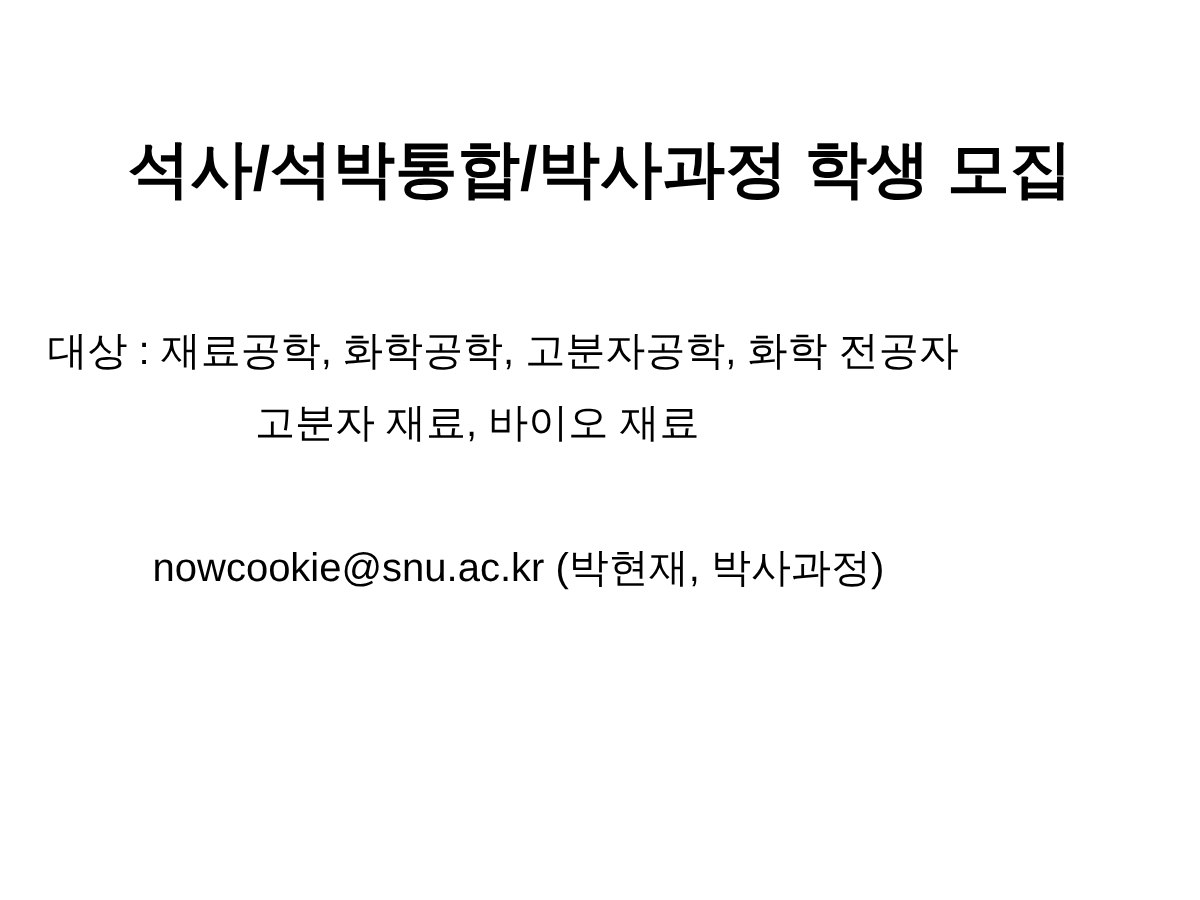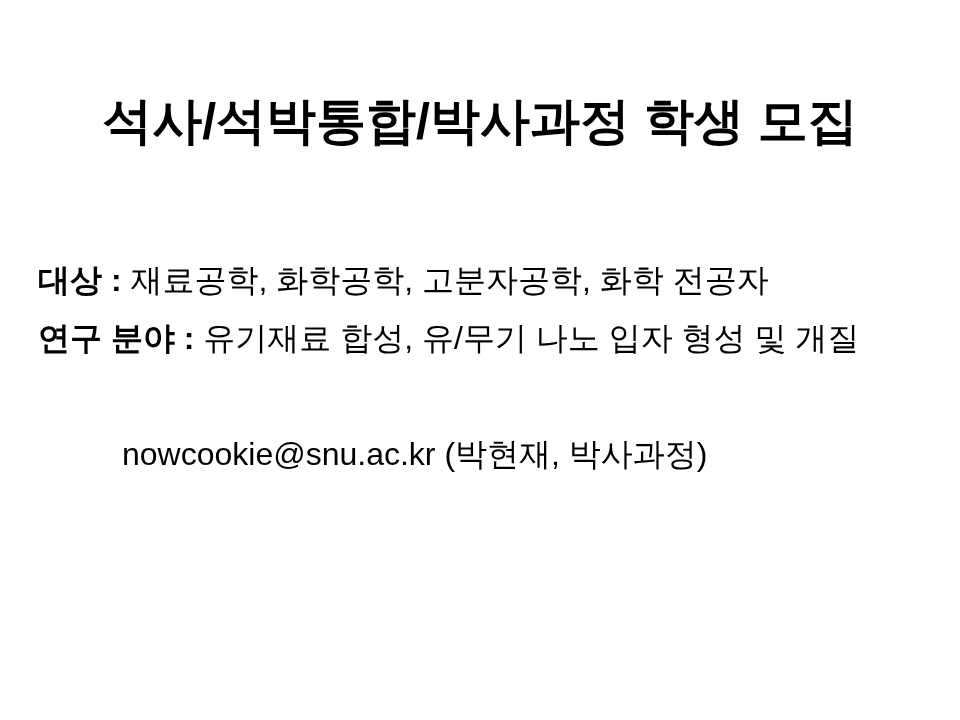--- a/index.html
+++ b/index.html
@@ -14,21 +14,21 @@
     position: relative;
     width: 960px;
     height: 720px;
     background: #ffffff;
     color: #000000;
     overflow: hidden;
   }
 
   .slide-title {
     position: absolute;
-    top: 94px;
+    top: 108px;
     left: 0;
     right: 0;
     text-align: center;
     font-size: 50px;
     line-height: 54px;
     font-weight: 700;
     letter-spacing: 0px;
     white-space: nowrap;
   }
 
@@ -41,21 +41,21 @@
   }
 
   .line {
     line-height: 58px;
     height: 58px;
     white-space: nowrap;
     font-weight: 400;
   }
 
   .label {
-    font-weight: 700;
+    font-weight: 400;
   }
 
   .indent-research {
     padding-left: 166px;
   }
 
   .indent-contact {
     padding-left: 84px;
   }
 
@@ -70,25 +70,22 @@
 
   <h1 class="slide-title">석사/석박통합/박사과정 학생 모집</h1>
 
   <div class="slide-body">
 
     <div class="line">
       <span class="label">대상 :</span>
       <span>재료공학, 화학공학, 고분자공학, 화학 전공자</span>
     </div>
 
-    <div class="line">
-      <span class="label">연구 분야 :</span>
-      <span>유기재료 합성, 유/무기 나노 입자 형성 및 개질</span>
-    </div>
 
+    <div class="line indent-research">고분자 재료, 바이오 재료</div>
 
 
     <div class="block-gap"></div>
 
 
     <div class="line indent-contact">nowcookie@snu.ac.kr (박현재, 박사과정)</div>
 
   </div>
 </div>
 

